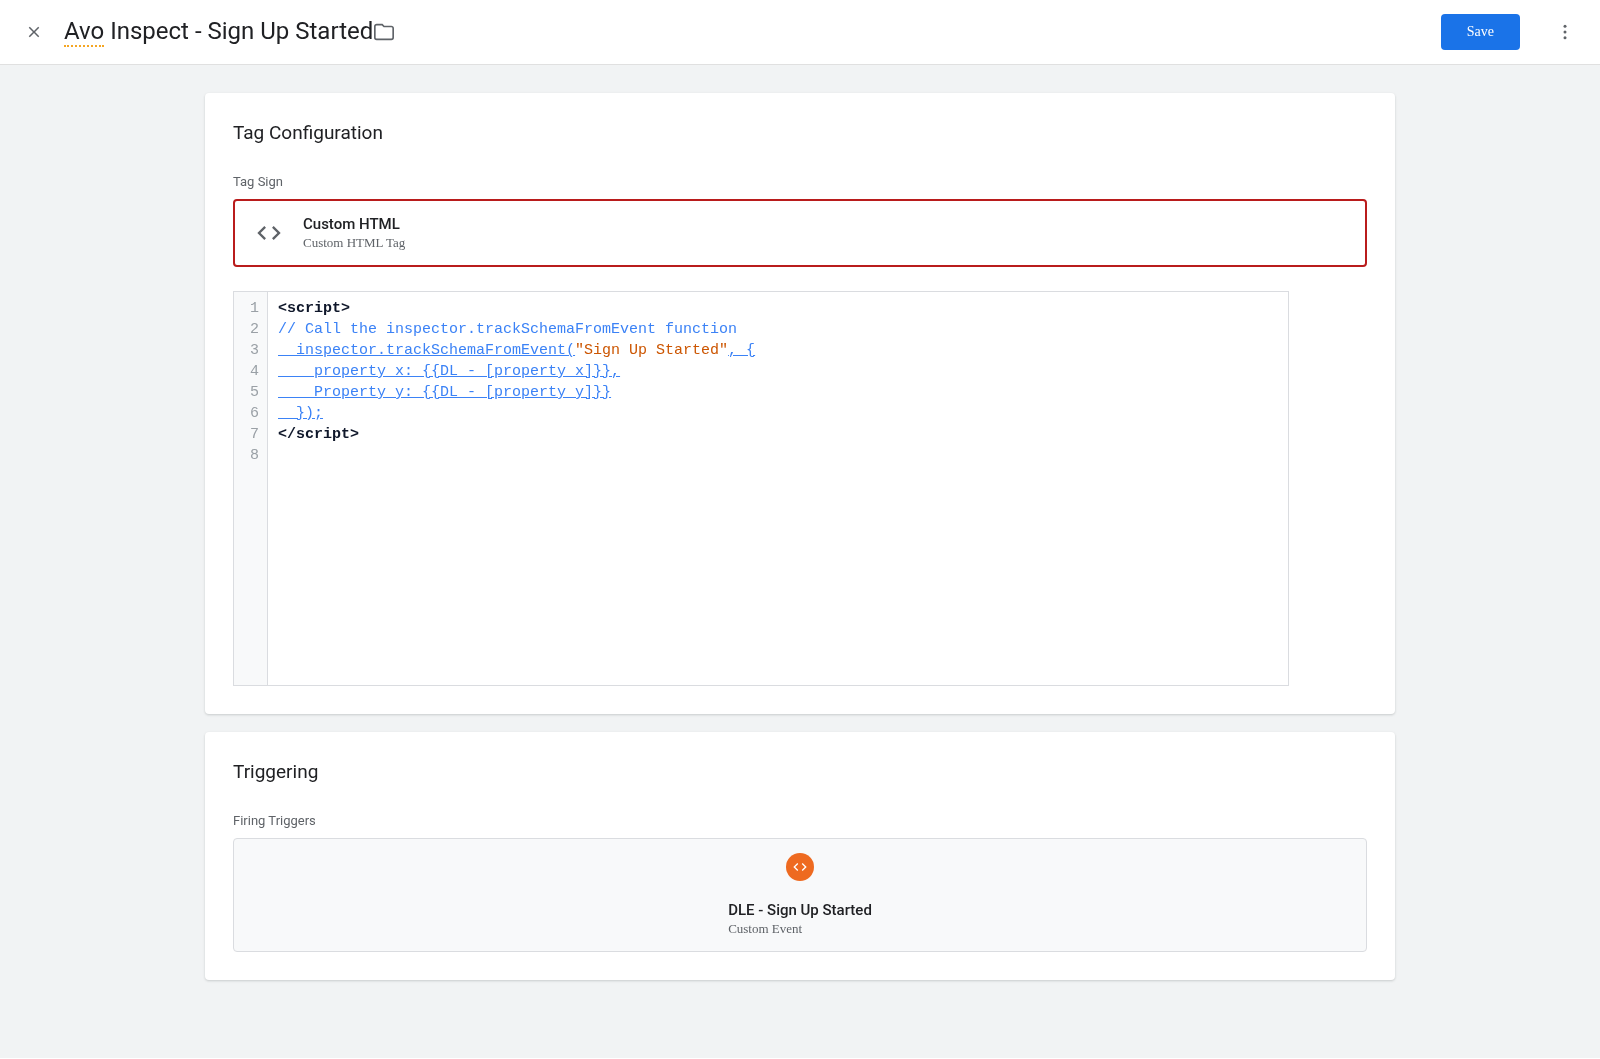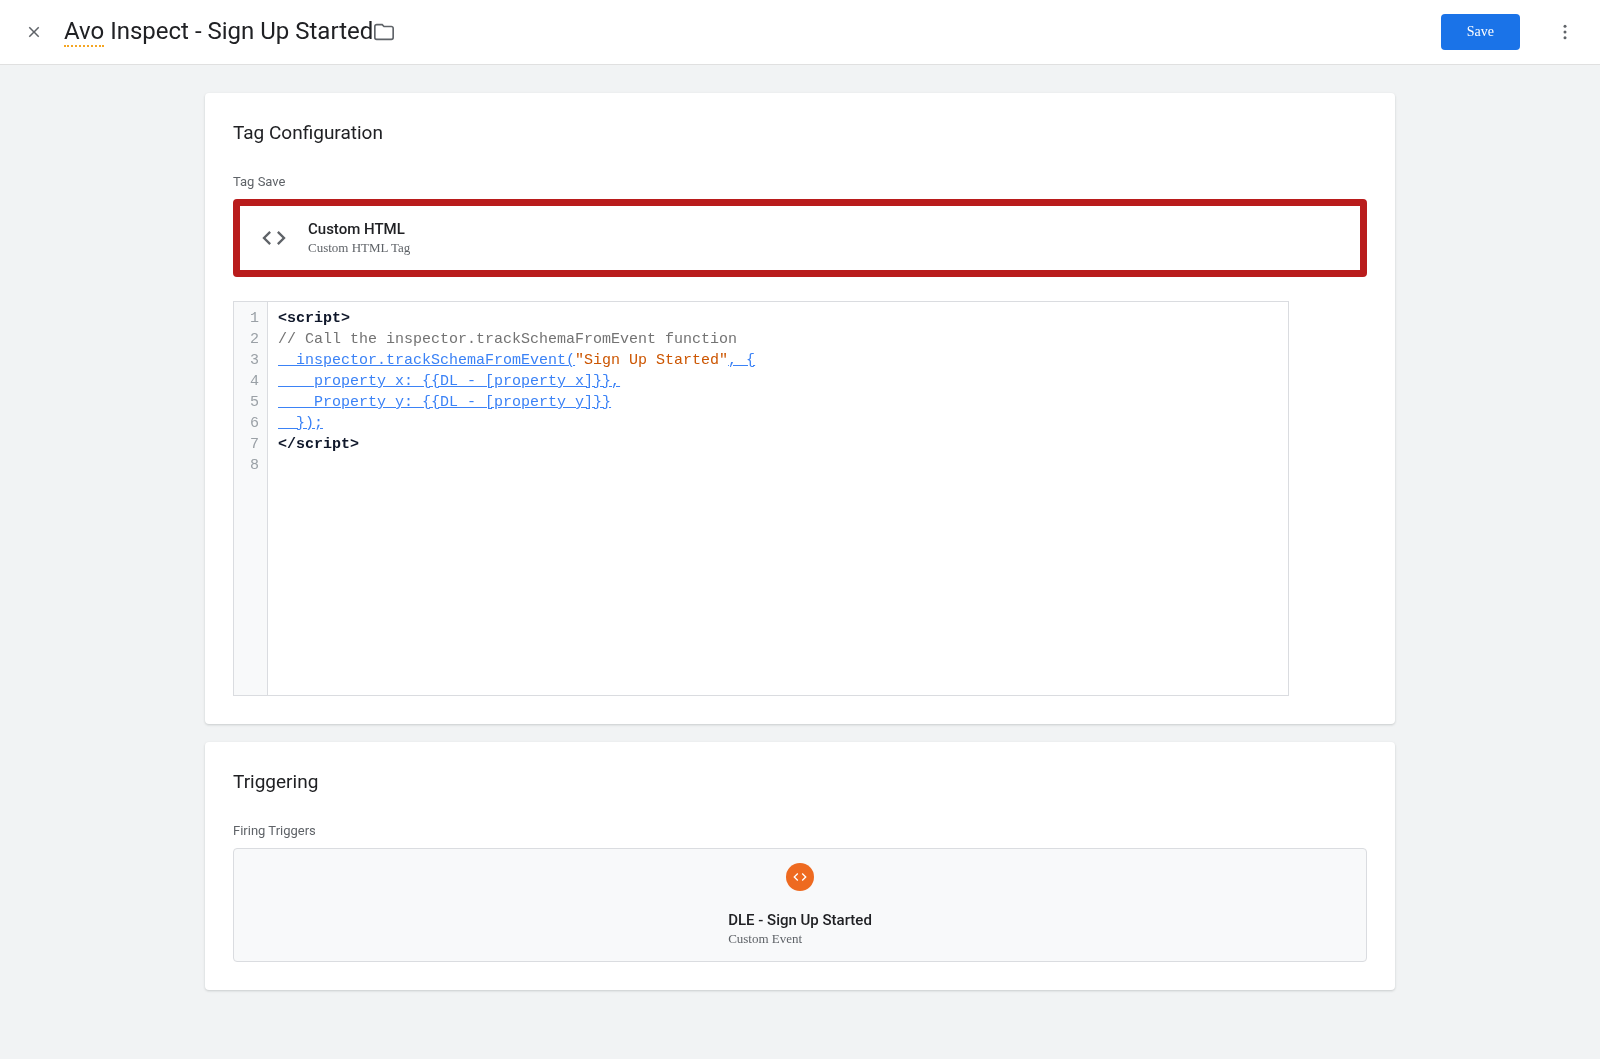--- a/index.html
+++ b/index.html
@@ -61,21 +61,21 @@
       width: 1190px;
       border-radius: 4px;
       box-shadow: 0 1px 2px rgba(60,64,67,.12), 0 1px 3px rgba(60,64,67,.1);
       padding: 28px;
       margin-bottom: 18px;
     }
     .card-title { font-size: 19px; font-weight: 400; color:#202124; margin-bottom: 30px; }
     .field-label { font-size: 13px; color:#5f6368; margin-bottom: 10px; display:flex; align-items:center; gap:8px;}
     .help-ico { width: 16px; height:16px; border:1.2px solid #5f6368; border-radius:50%; display:inline-flex; align-items:center; justify-content:center; font-size:11px; color:#5f6368;}
     .tag-type-box {
-      border:7px solid #b91c1c;
+      border:2px solid #b91c1c;
       border-radius:4px;
       padding: 14px 20px;
       display:flex; align-items:center; gap:20px;
       margin-bottom: 24px;
     }
     .code-ico { width:28px; display:flex; align-items:center; justify-content:center; color:#5f6368; }
     .code-ico-circle { background:#ee6a20; border-radius:50%; width:28px; height:28px; display:flex; align-items:center; justify-content:center; color:#fff; }
     .tag-type-name { font-size:15px; font-weight:500; color:#202124; }
     .tag-type-sub { font-size:13px; color:#5f6368; margin-top:2px;font-family:Liberation Serif, serif; }
     .editor {
@@ -95,21 +95,21 @@
       text-align:right;
       color:#9aa0a6;
       user-select:none;
       min-width: 34px;
     }
     .code {
       padding: 6px 10px;
       white-space: pre;
     }
     .tok-tag { color:#0f172a;font-weight:bold; }
-    .tok-comment { color:#737373; }
+    .tok-comment { color:#3b82f6; }
     .tok-string { color:#cc5500; }
     .tok-plain { color:#3b82f6;text-decoration:underline; }
     .trigger-box {
       border:1px solid #dadce0;
       border-radius:4px;
       padding: 14px 20px;
       display:flex; align-items:center; gap:20px;
       background:#f8f9fa;
       flex-direction:column;
     }
@@ -138,21 +138,21 @@
         <circle cx="12" cy="12" r="1.8" fill="currentColor"></circle>
         <circle cx="12" cy="19" r="1.8" fill="currentColor"></circle>
       </svg>
   </div>
 </div>
 
 <div class="page-body">
 
   <div class="card">
     <div class="card-title">Tag Configuration</div>
-    <div class="field-label">Tag Save</div>
+    <div class="field-label">Tag Sign</div>
     <div class="tag-type-box">
       <div class="code-ico">
         <svg width="28" height="28" viewBox="0 0 24 24">
             <path d="M9.4 16.6L4.8 12l4.6-4.6L8 6l-6 6 6 6 1.4-1.4zM14.6 7.4L19.2 12l-4.6 4.6L16 18l6-6-6-6-1.4 1.4z" fill="currentColor"></path>
           </svg>
       </div>
       <div>
         <div class="tag-type-name">Custom HTML</div>
         <div class="tag-type-sub">Custom HTML Tag</div>
       </div>

